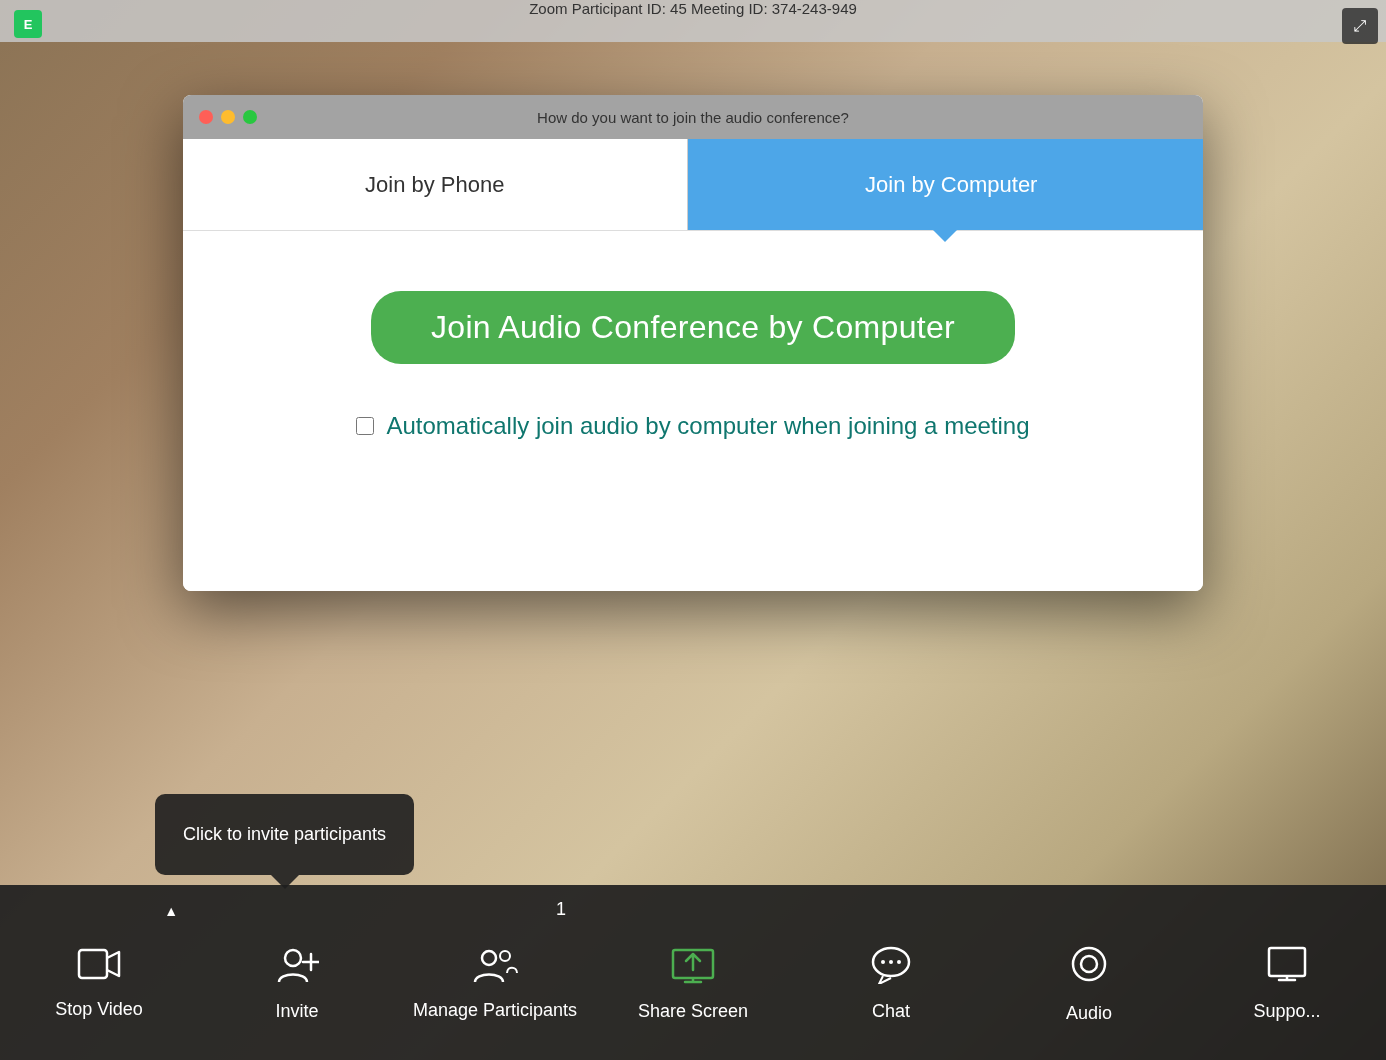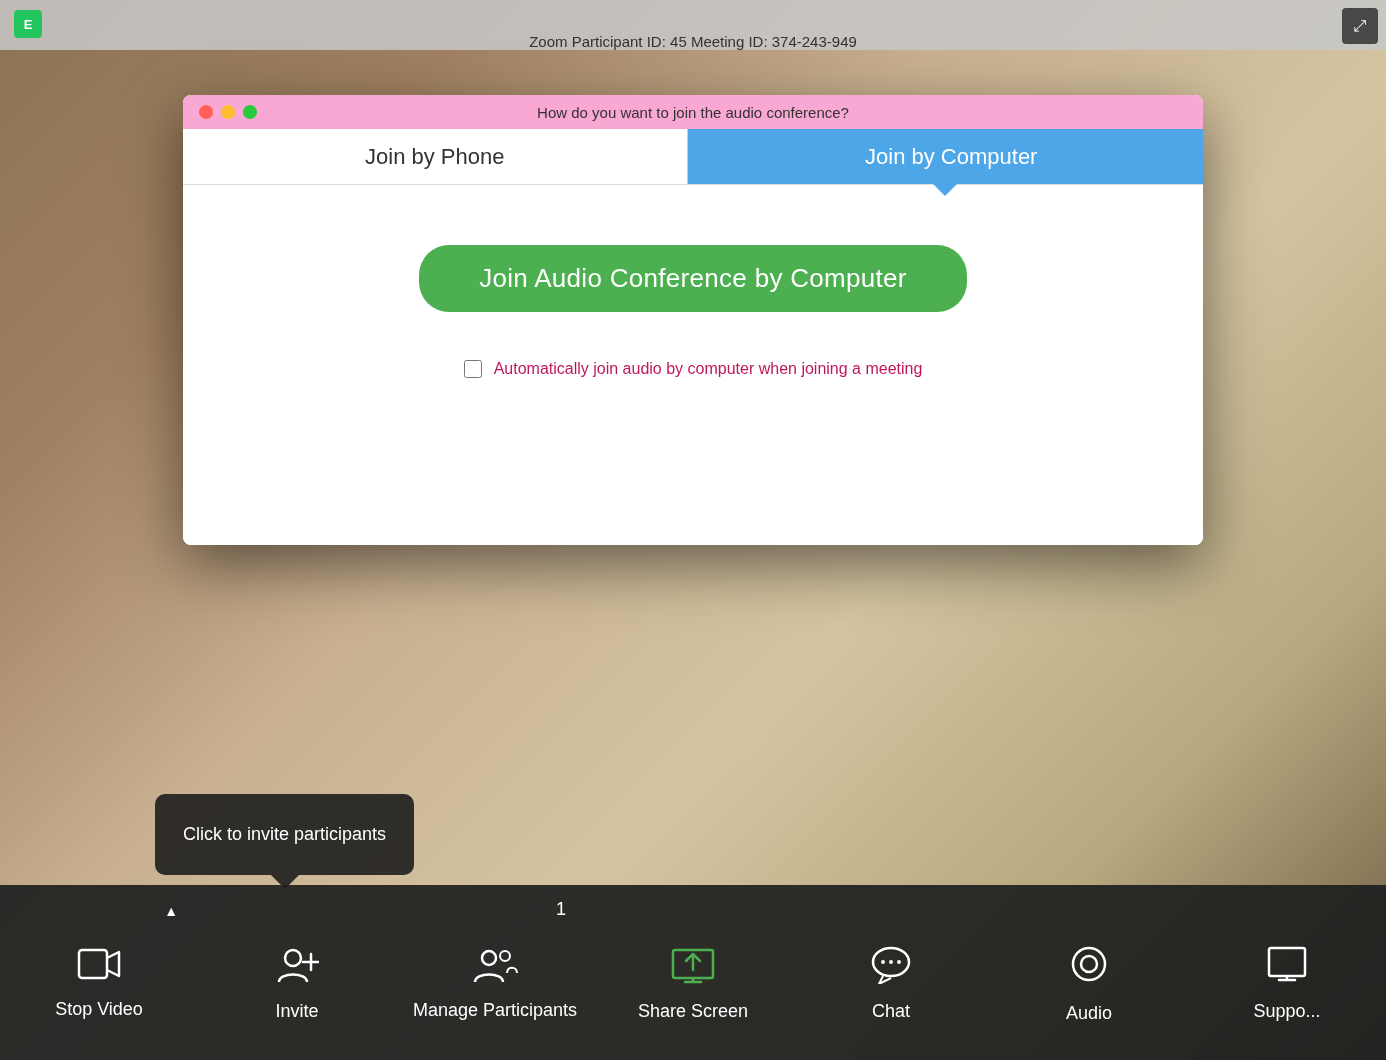--- a/index.html
+++ b/index.html
@@ -16,24 +16,24 @@
     .video-bg {
       position: absolute;
       top: 0; left: 0; right: 0; bottom: 0;
       background: linear-gradient(135deg, #8b7355 0%, #a08060 20%, #c8b090 40%, #d4c4a0 60%, #b8a880 80%, #6b5a3e 100%);
     }
 
     
     .title-bar {
       position: absolute;
       top: 0; left: 0; right: 0;
-      height: 50px;
+      height: 42px;
       background: rgba(200, 200, 200, 0.85);
       display: flex;
-      align-items: flex-end;
+      align-items: flex-start;
       justify-content: center;
       z-index: 10;
     }
     .title-bar-text {
       font-size: 15px;
       color: #333;
       font-weight: 400;
     }
 
     
@@ -81,22 +81,22 @@
       width: 1020px;
       background: white;
       border-radius: 8px;
       box-shadow: 0 20px 60px rgba(0,0,0,0.5);
       overflow: hidden;
       z-index: 100;
     }
 
     
     .modal-titlebar {
-      background: #f9a8d4;
-      height: 34px;
+      background: #a3a3a3;
+      height: 44px;
       display: flex;
       align-items: center;
       padding: 0 16px;
       position: relative;
     }
     .modal-titlebar-title {
       position: absolute;
       left: 50%;
       transform: translateX(-50%);
       font-size: 15px;
@@ -114,21 +114,21 @@
       border-radius: 50%;
       cursor: pointer;
     }
     .win-close { background: #ff5f57; }
     .win-min { background: #febc2e; }
     .win-max { background: #28c840; }
 
     
     .modal-tabs {
       display: flex;
-      height: 56px;
+      height: 92px;
       border-bottom: 1px solid #ddd;
     }
     .tab {
       flex: 1;
       display: flex;
       align-items: center;
       justify-content: center;
       font-size: 22px;
       font-weight: 500;
       cursor: pointer;
@@ -165,21 +165,21 @@
       min-height: 360px;
       background: white;
     }
 
     .join-btn {
       background: #4caf50;
       color: white;
       border: none;
       border-radius: 30px;
       padding: 18px 60px;
-      font-size: 26px;
+      font-size: 32px;
       font-weight: 500;
       cursor: pointer;
       margin-bottom: 28px;
       letter-spacing: 0.3px;
     }
 
     .test-link {
       color: #4da6e8;
       font-size: 22px;
       cursor: pointer;
@@ -192,22 +192,22 @@
       align-items: center;
       gap: 12px;
       margin-top: 20px;
     }
     .checkbox-row input[type="checkbox"] {
       width: 18px;
       height: 18px;
       cursor: pointer;
     }
     .checkbox-label {
-      font-size: 16px;
-      color: #be185d;
+      font-size: 24px;
+      color: #0f766e;
     }
 
     
     .tooltip {
       position: absolute;
       bottom: 185px;
       left: 155px;
       background: rgba(30, 30, 30, 0.9);
       color: white;
       padding: 30px 28px;

